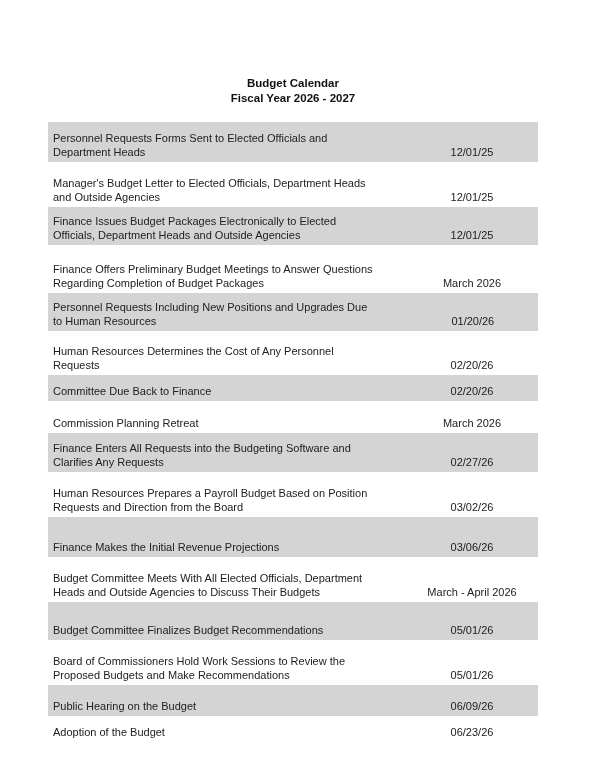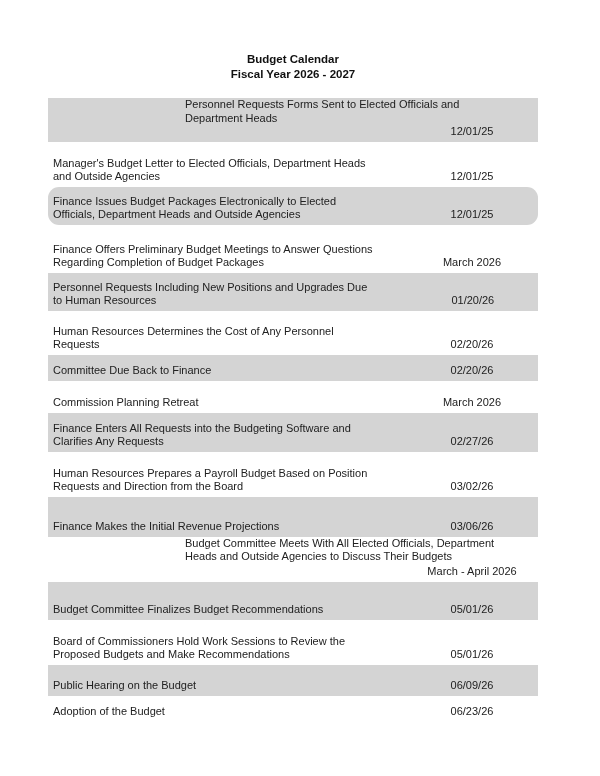--- a/index.html
+++ b/index.html
@@ -10,21 +10,21 @@
   *{box-sizing:border-box;margin:0;padding:0;}
   html,body{width:600px;background:var(--bg);}
   body{
     height:776px;
     font-family:"Liberation Sans","DejaVu Sans",sans-serif;
     color:var(--ink);
     overflow:hidden;
   }
   .doc{
     width:600px;height:776px;
-    padding-top:52px;
+    padding-top:76px;
     background:var(--bg);
   }
   .title-block{
     width:490px;
     margin-left:48px;
     text-align:center;
     font-weight:bold;
     font-size:11.5px;
     line-height:15px;
     color:#111;
@@ -60,31 +60,31 @@
 </style>
 </head>
 <body>
 
 <div class="doc">
   <div class="title-block">
     <div>Budget Calendar</div>
     <div>Fiscal Year 2026 - 2027</div>
   </div>
   <div class="schedule" id="schedule">
-      <div class="row shaded" style="min-height: 40px; flex-direction: column;">
+      <div class="row shaded" style="min-height: 40px;">
         <div class="desc">Personnel Requests Forms Sent to Elected Officials and
 Department Heads</div>
         <div class="date">12/01/25</div>
       </div>
       <div class="row" style="min-height: 45px;">
         <div class="desc">Manager's Budget Letter to Elected Officials, Department Heads
 and Outside Agencies</div>
         <div class="date">12/01/25</div>
       </div>
-      <div class="row shaded" style="min-height: 38px; border-radius: 11px;">
+      <div class="row shaded" style="min-height: 38px;">
         <div class="desc">Finance Issues Budget Packages Electronically to Elected
 Officials, Department Heads and Outside Agencies</div>
         <div class="date">12/01/25</div>
       </div>
       <div class="row" style="min-height: 48px;">
         <div class="desc">Finance Offers Preliminary Budget Meetings to Answer Questions
 Regarding Completion of Budget Packages</div>
         <div class="date">March 2026</div>
       </div>
       <div class="row shaded" style="min-height: 38px; gap: 6px;">
@@ -112,21 +112,21 @@
       </div>
       <div class="row" style="min-height: 45px;">
         <div class="desc">Human Resources Prepares a Payroll Budget Based on Position
 Requests and Direction from the Board</div>
         <div class="date">03/02/26</div>
       </div>
       <div class="row shaded" style="min-height: 40px;">
         <div class="desc">Finance Makes the Initial Revenue Projections</div>
         <div class="date">03/06/26</div>
       </div>
-      <div class="row" style="min-height: 45px; flex-direction: column;">
+      <div class="row" style="min-height: 45px;">
         <div class="desc">Budget Committee Meets With All Elected Officials, Department
 Heads and Outside Agencies to Discuss Their Budgets</div>
         <div class="date">March - April 2026</div>
       </div>
       <div class="row shaded" style="min-height: 38px;">
         <div class="desc">Budget Committee Finalizes Budget Recommendations</div>
         <div class="date">05/01/26</div>
       </div>
       <div class="row" style="min-height: 45px;">
         <div class="desc">Board of Commissioners Hold Work Sessions to Review the

